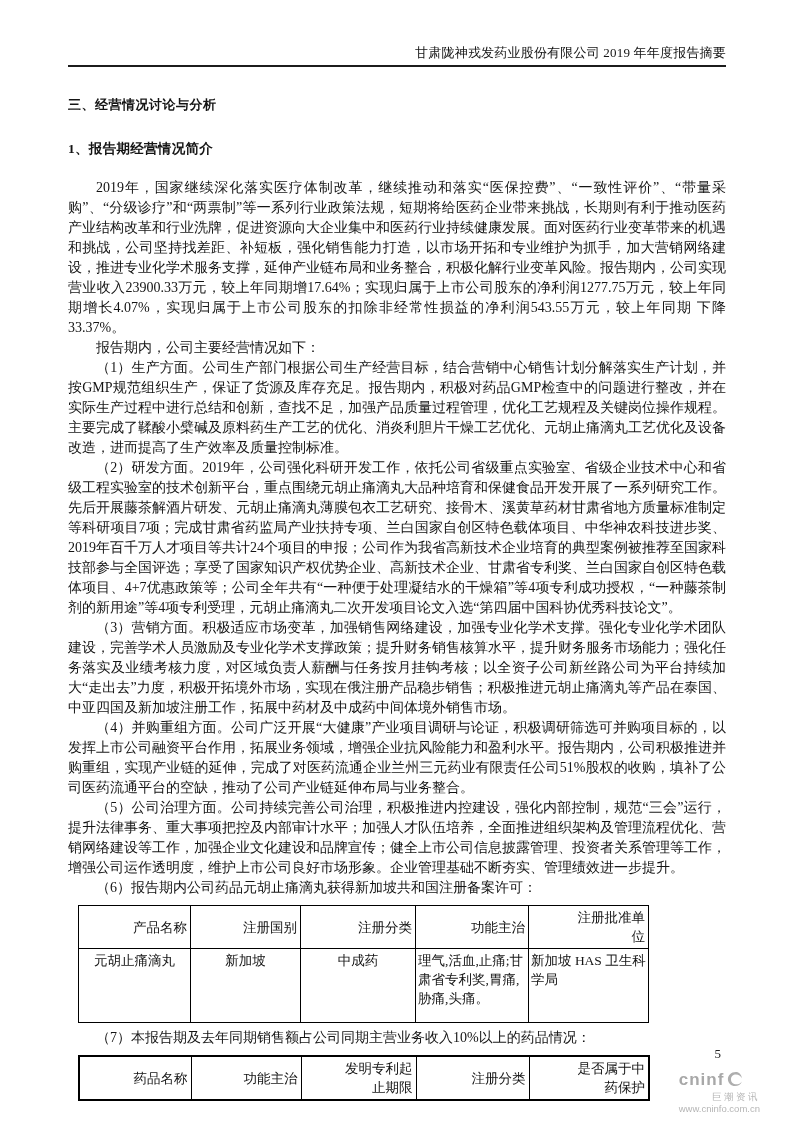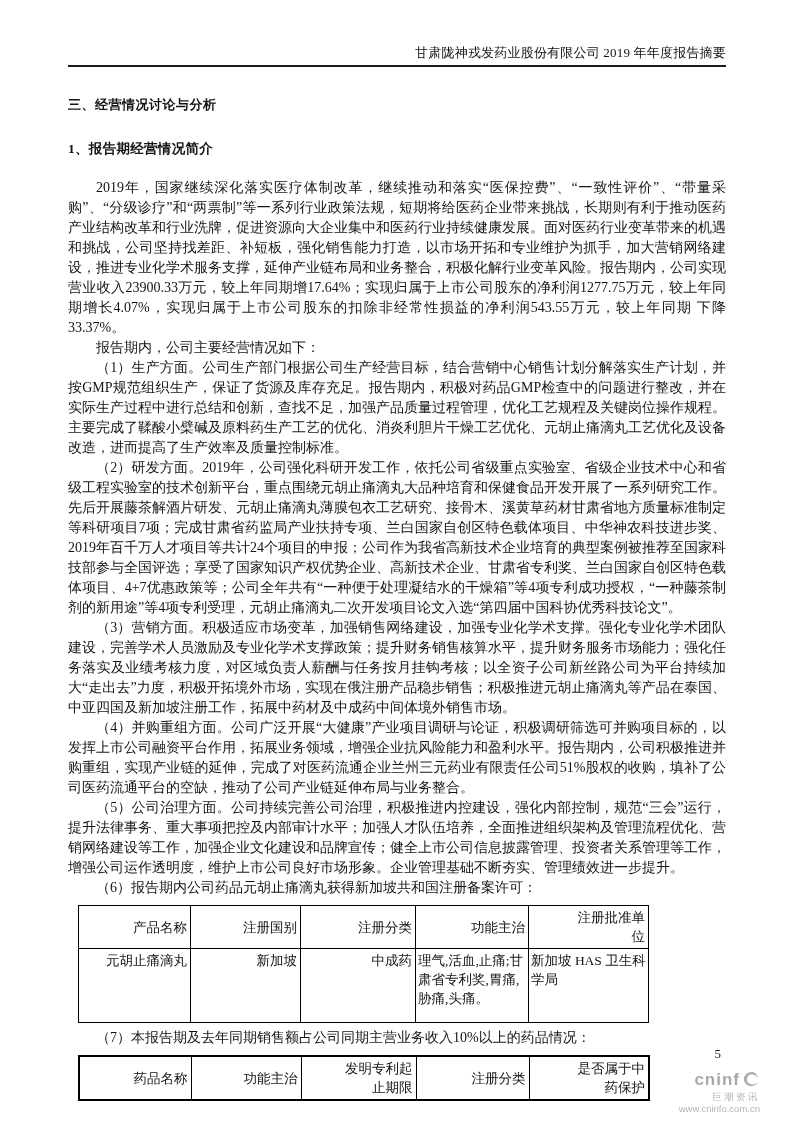--- a/index.html
+++ b/index.html
@@ -42,37 +42,37 @@
     font-size:13.5px;
   }
   .doc-table th, .doc-table td {
     border:1.5px solid #000;
     font-weight:normal;
     padding:2px 3px;
     line-height:19px;
     overflow:hidden;
   }
   .doc-table th { text-align:right; height:24px; vertical-align:middle;padding-left:40px; }
-  .doc-table td { text-align:right; vertical-align:top; }
+  .doc-table td { text-align:center; vertical-align:top; }
   table.registration-table td { height:74px; }
   .doc-table td.cell-left { text-align:left; padding:2px 2px; }
   table.major-drugs-table { border:2px solid #000; }
   table.major-drugs-table th { height:26px; }
 
   .page-number {
     position:absolute; top:1046px; right:72px;
     font-size:13px; color:#222;
   }
   .footer-logo {
     position:absolute; top:1071px; right:33px;
     text-align:right; color:#aeaeae;
     font-family:"Liberation Sans","DejaVu Sans",sans-serif;
     line-height:1.1;
   }
-  .logo-brand-row { display:flex; align-items:center; justify-content:flex-end; gap:2px; }
+  .logo-brand-row { display:flex; align-items:center; gap:2px; }
   .logo-brand {
     font-size:17px; font-weight:bold; letter-spacing:1px; color:#a8a8a8;
   }
   .logo-swirl { display:inline-block; }
   .logo-name { font-size:9.5px; letter-spacing:2.5px; margin-top:1px; color:#b5b5b5; }
   .logo-url { font-size:9.5px; margin-top:2px; color:#b5b5b5; }
 </style>
 </head>
 <body>
 

